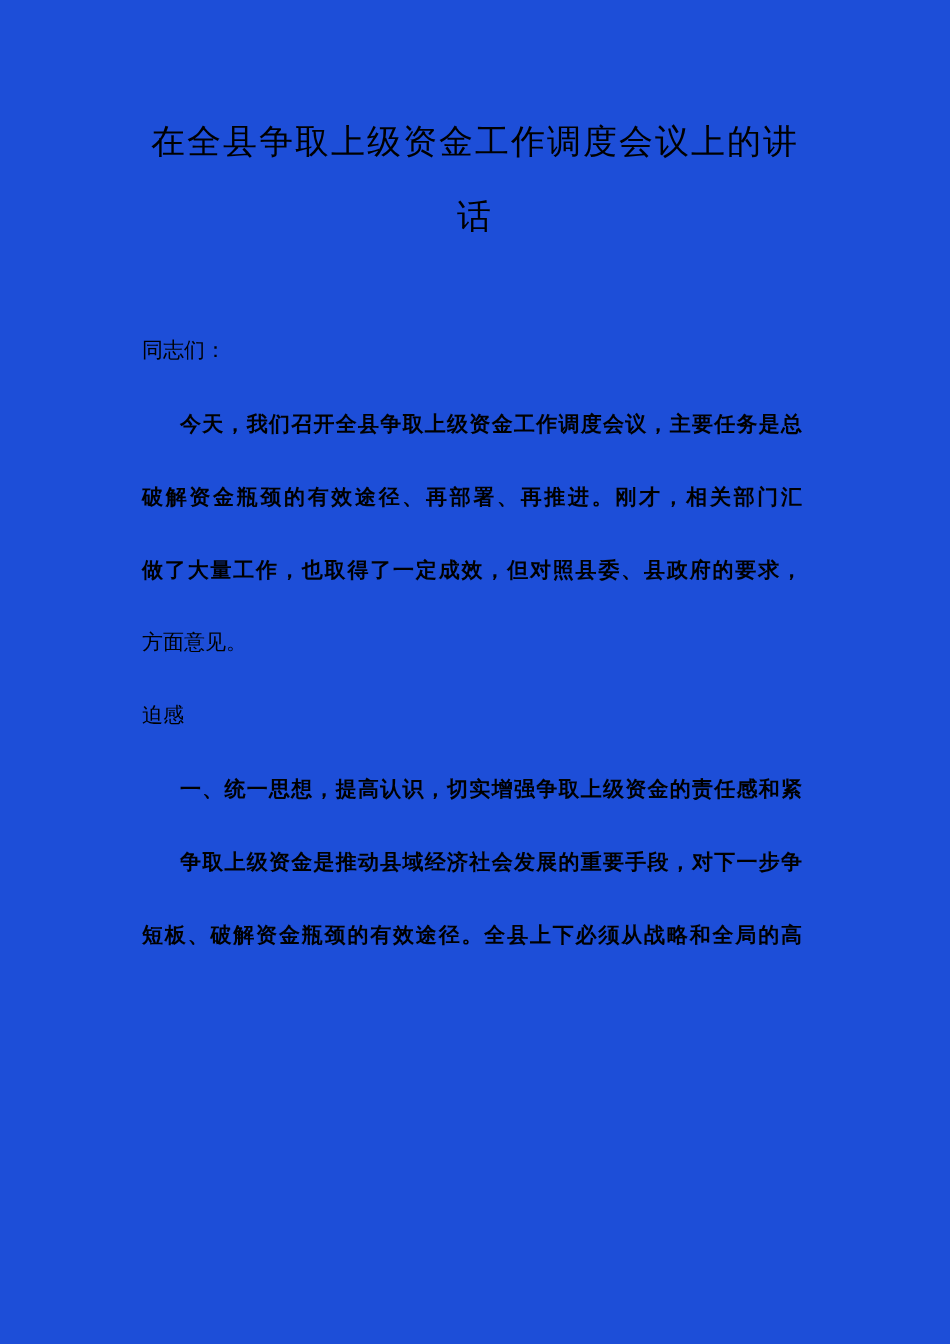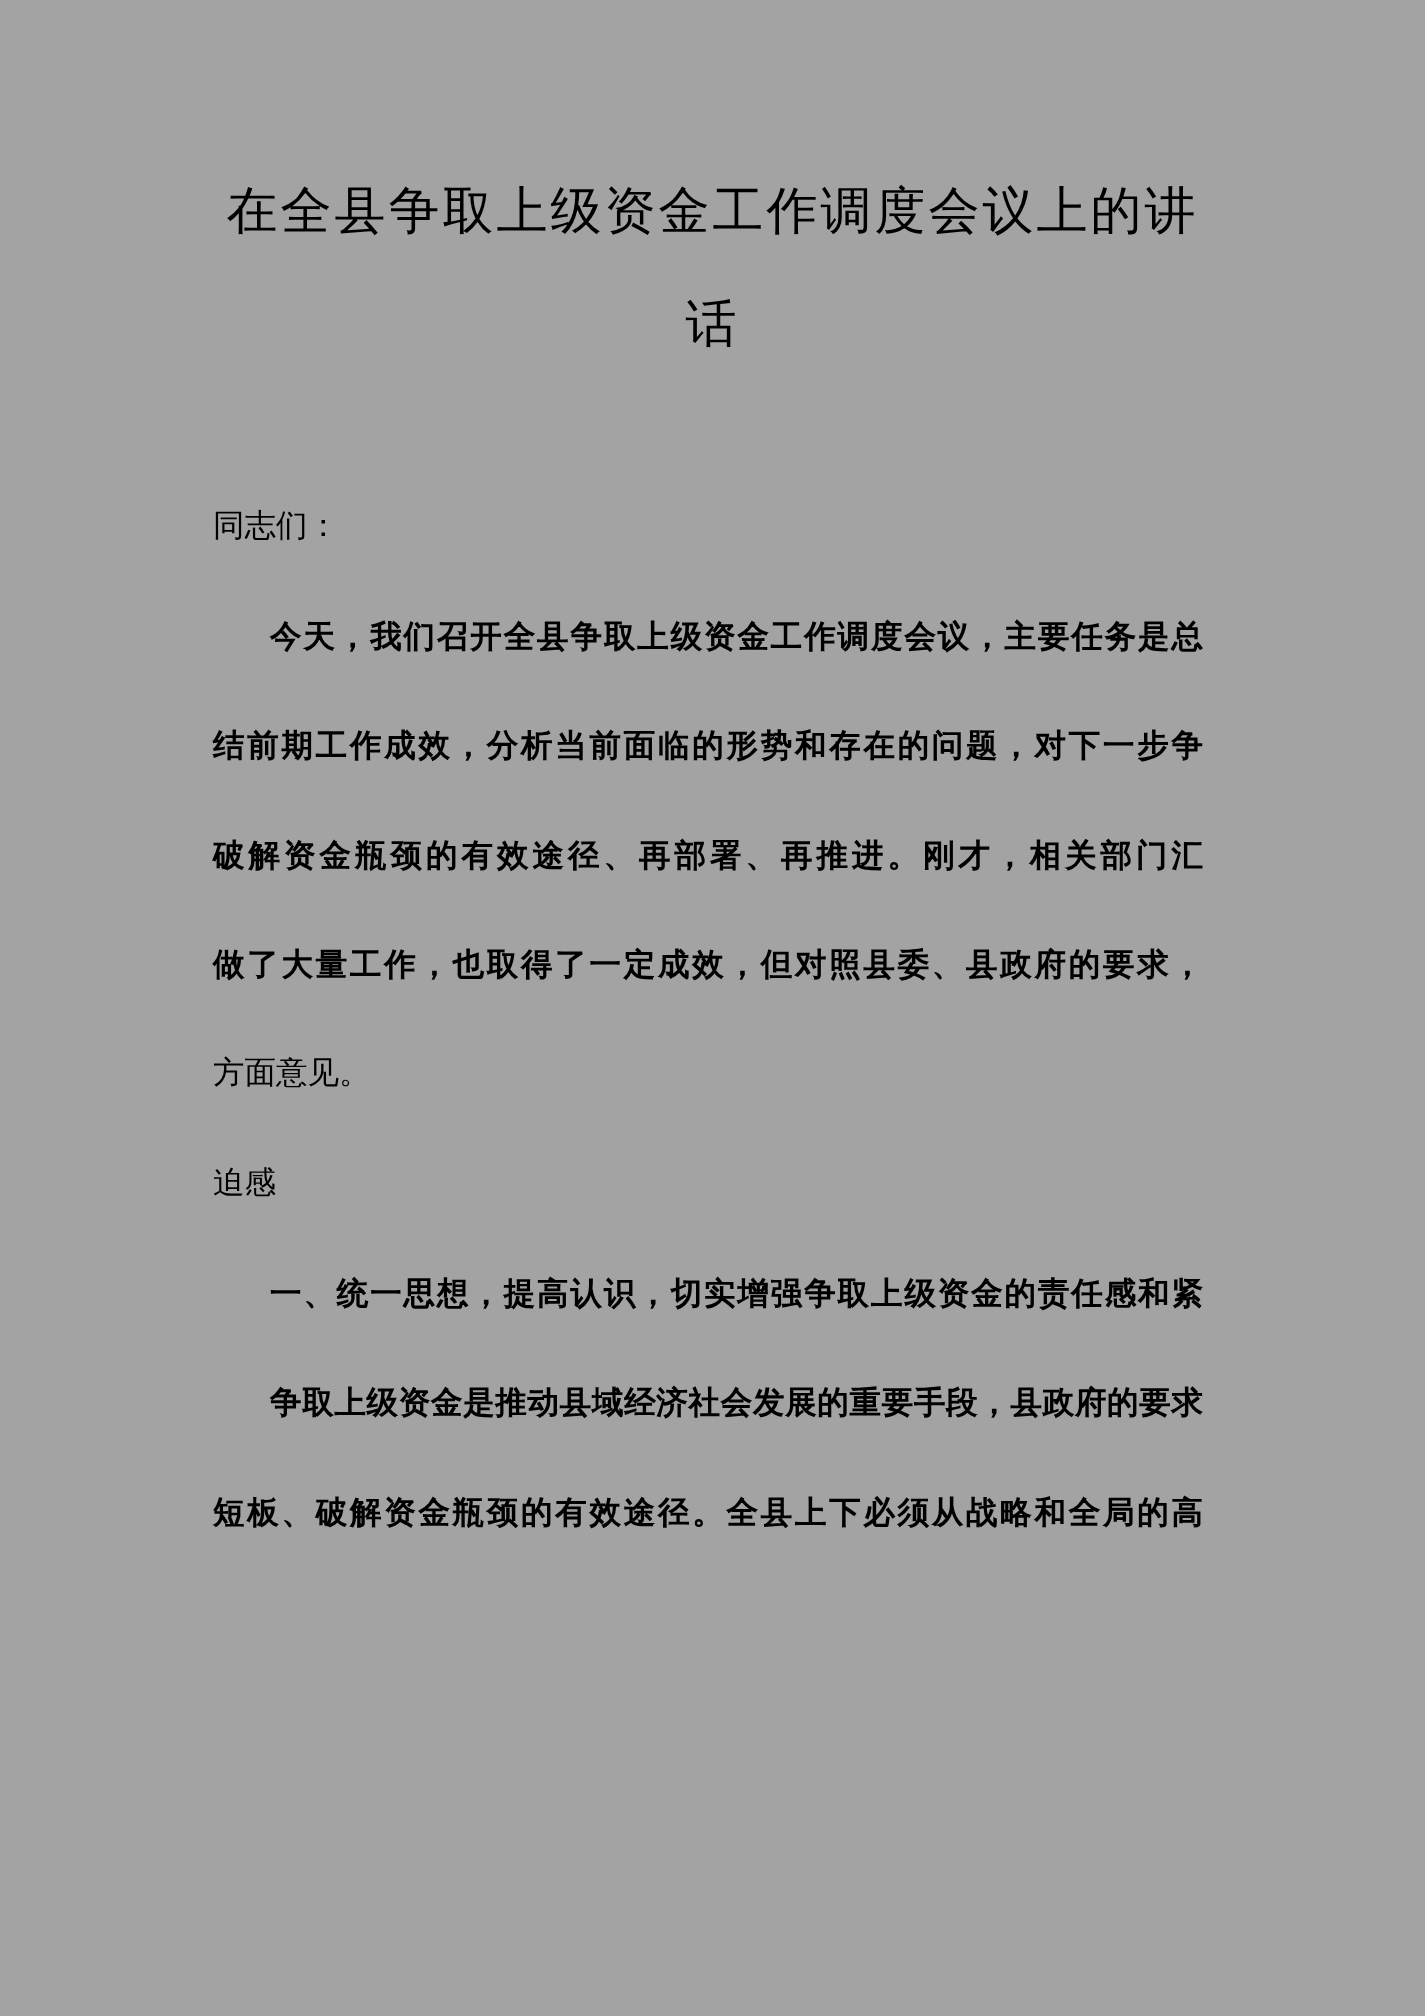--- a/index.html
+++ b/index.html
@@ -4,21 +4,21 @@
 <style>
   html, body {
     margin: 0;
     padding: 0;
     background: #ffffff;
   }
   .page {
     position: relative;
     width: 950px;
     height: 1344px;
-    background: #a3a3a3;
+    background: #1d4ed8;
     overflow: hidden;
     font-family: "DejaVu Serif", "Liberation Serif", serif;
     color: #000000;
   }
   .title-block {
     position: absolute;
     top: 104px;
     left: 0;
     width: 950px;
   }
@@ -56,22 +56,21 @@
 <body>
 
 <div class="page">
   <div class="title-block">
     <div class="title-line">在全县争取上级资金工作调度会议上的讲</div>
     <div class="title-line">话</div>
   </div>
   <div class="body-block" id="body-lines">
       <div class="line">同志们：</div>
       <div class="line ind just">今天，我们召开全县争取上级资金工作调度会议，主要任务是总</div>
-      <div class="line just">结前期工作成效，分析当前面临的形势和存在的问题，对下一步争</div>
       <div class="line just">破解资金瓶颈的有效途径、再部署、再推进。刚才，相关部门汇</div>
       <div class="line just">做了大量工作，也取得了一定成效，但对照县委、县政府的要求，</div>
       <div class="line">方面意见。</div>
       <div class="line">迫感</div>
       <div class="line ind just">一、统一思想，提高认识，切实增强争取上级资金的责任感和紧</div>
-      <div class="line ind just">争取上级资金是推动县域经济社会发展的重要手段，县政府的要求</div>
+      <div class="line ind just">争取上级资金是推动县域经济社会发展的重要手段，对下一步争</div>
       <div class="line just">短板、破解资金瓶颈的有效途径。全县上下必须从战略和全局的高</div>
     </div>
 </div>
 
 </body></html>

